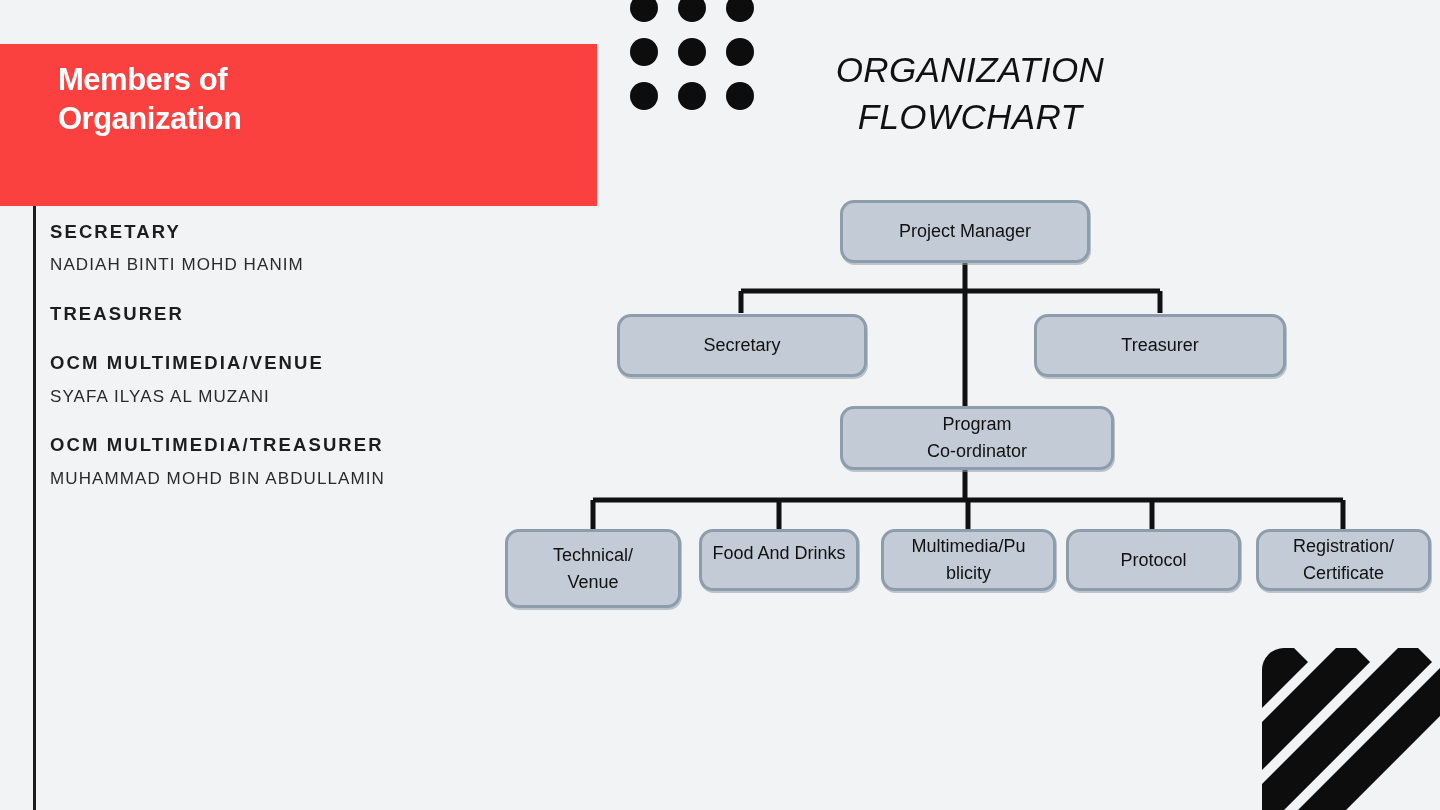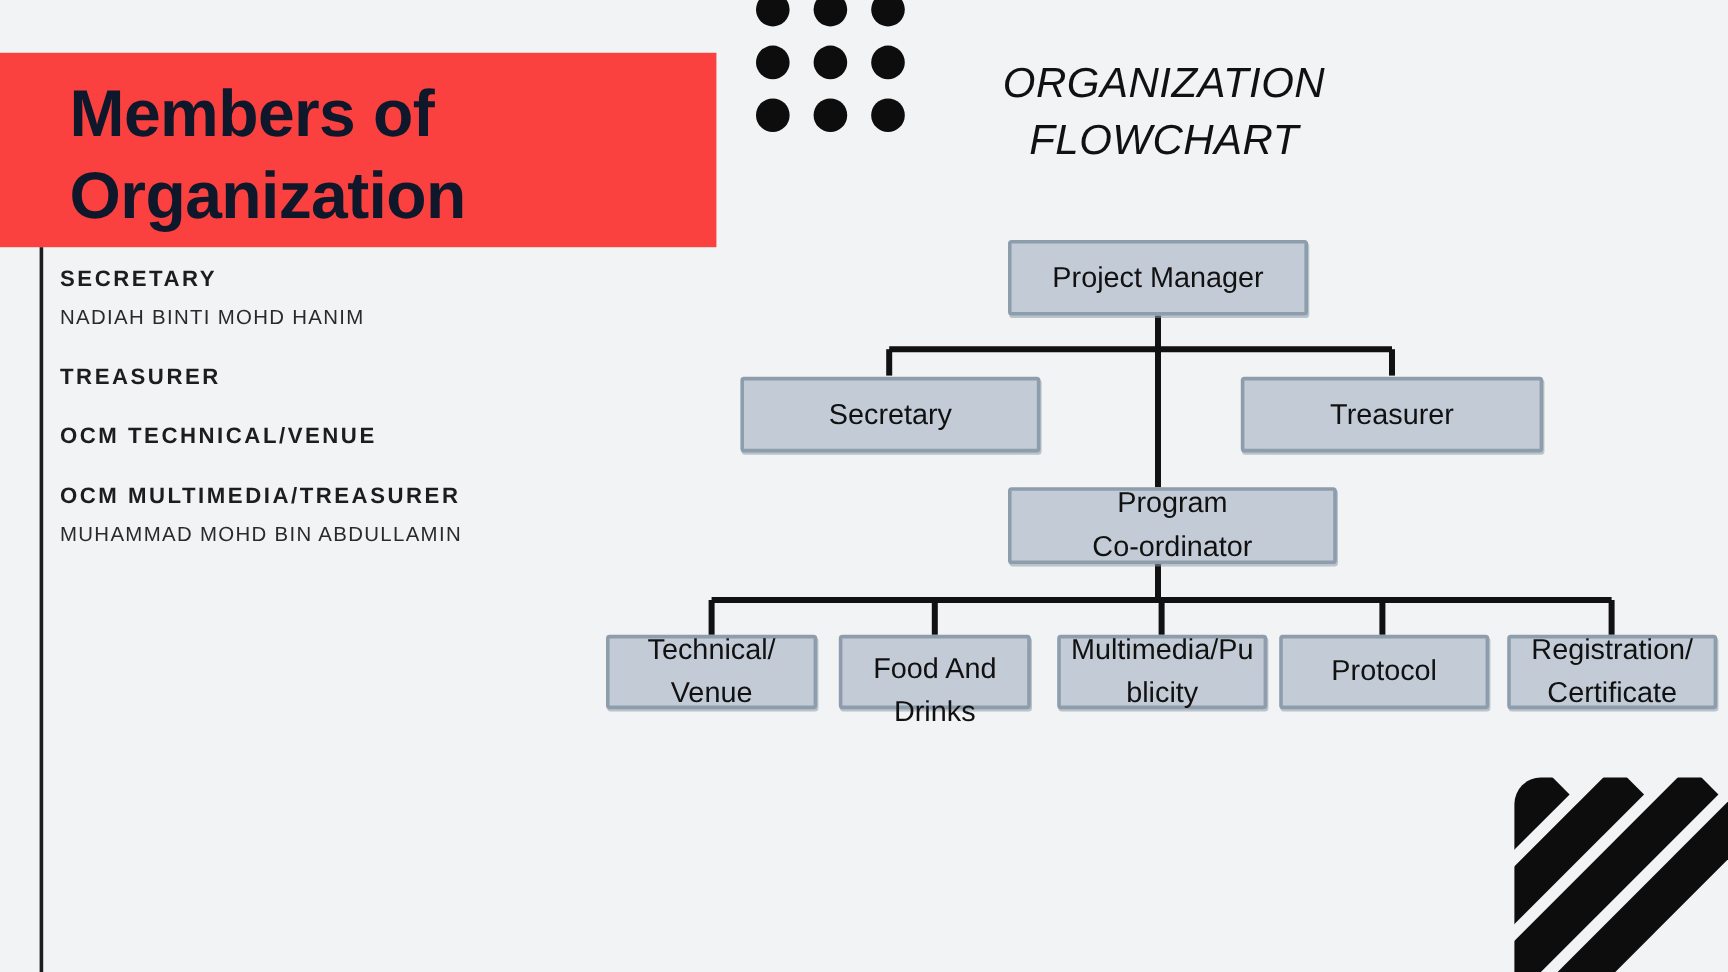--- a/index.html
+++ b/index.html
@@ -23,22 +23,22 @@
     top: 44px;
     width: 597px;
     height: 162px;
     background: #fb4040;
   }
   .red-banner-text {
     position: absolute;
     left: 58px;
     top: 16px;
     width: 520px;
-    color: #0f172a;
-    font-size: 55px;
+    color: #ffffff;
+    font-size: 31px;
     font-weight: 700;
     line-height: 1.26;
     letter-spacing: -0.5px;
     white-space: pre-line;
   }
 
   
   .left-rule {
     position: absolute;
     left: 33px;
@@ -118,27 +118,27 @@
     left: 0;
     top: 0;
     width: 1440px;
     height: 810px;
   }
   .node {
     position: absolute;
     box-sizing: border-box;
     background: #c3ccd6;
     border: 3px solid #8e9dac;
-    border-radius: 3px;
+    border-radius: 14px;
     display: flex;
     align-items: center;
     justify-content: center;
     text-align: center;
     color: #111112;
-    font-size: 24px;
+    font-size: 18px;
     line-height: 1.48;
     white-space: pre-line;
     box-shadow: 1px 2px 0 rgba(140,155,170,0.55);
   }
   .node.top-text { align-items: flex-start; padding-top: 8px; }
 
   
   .stripes {
     position: absolute;
     left: 1262px;
@@ -171,21 +171,22 @@
 
   <div class="members">
     <div class="member-entry">
       <p class="member-role">SECRETARY</p>
       <p class="member-name">NADIAH BINTI MOHD HANIM</p>
     </div>
     <div class="member-entry">
       <p class="member-role">TREASURER</p>
     </div>
     <div class="member-entry">
-      <p class="member-role">OCM TECHNICAL/VENUE</p>
+      <p class="member-role">OCM MULTIMEDIA/VENUE</p>
+      <p class="member-name">SYAFA ILYAS AL MUZANI</p>
     </div>
     <div class="member-entry">
       <p class="member-role">OCM MULTIMEDIA/TREASURER</p>
       <p class="member-name">MUHAMMAD MOHD BIN ABDULLAMIN</p>
     </div>
   </div>
 
   <div class="dot-grid">
     <span class="dot" style="left:0px;  top:0px;"></span>
     <span class="dot" style="left:48px; top:0px;"></span>
@@ -226,21 +227,21 @@
 
     <div class="node" style="left:840px; top:200px; width:250px; height:63px;">Project Manager</div>
 
     <div class="node" style="left:617px; top:314px; width:250px; height:63px;">Secretary</div>
 
     <div class="node" style="left:1034px; top:314px; width:252px; height:63px;">Treasurer</div>
 
     <div class="node" style="left:840px; top:406px; width:274px; height:64px;">Program
 Co-ordinator</div>
 
-    <div class="node" style="left:505px; top:529px; width:176px; height:62px;">Technical/
+    <div class="node" style="left:505px; top:529px; width:176px; height:79px;">Technical/
 Venue</div>
 
     <div class="node" style="left:881px; top:529px; width:175px; height:62px;">Multimedia/Pu
 blicity</div>
 
     <div class="node top-text" style="left:699px; top:529px; width:160px; height:62px;">Food And Drinks</div>
 
     <div class="node" style="left:1066px; top:529px; width:175px; height:62px;">Protocol</div>
 
     <div class="node" style="left:1256px; top:529px; width:175px; height:62px;">Registration/

